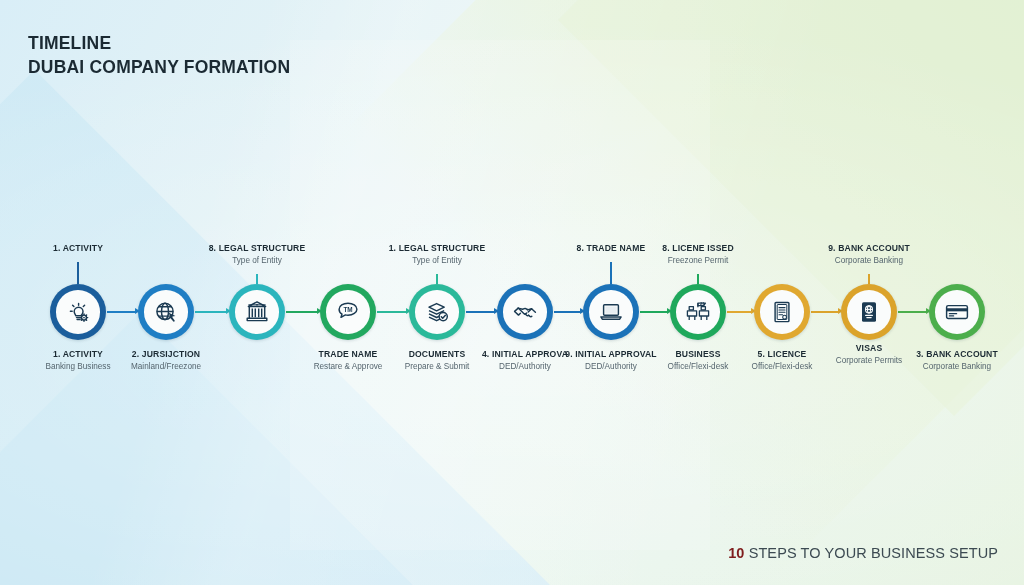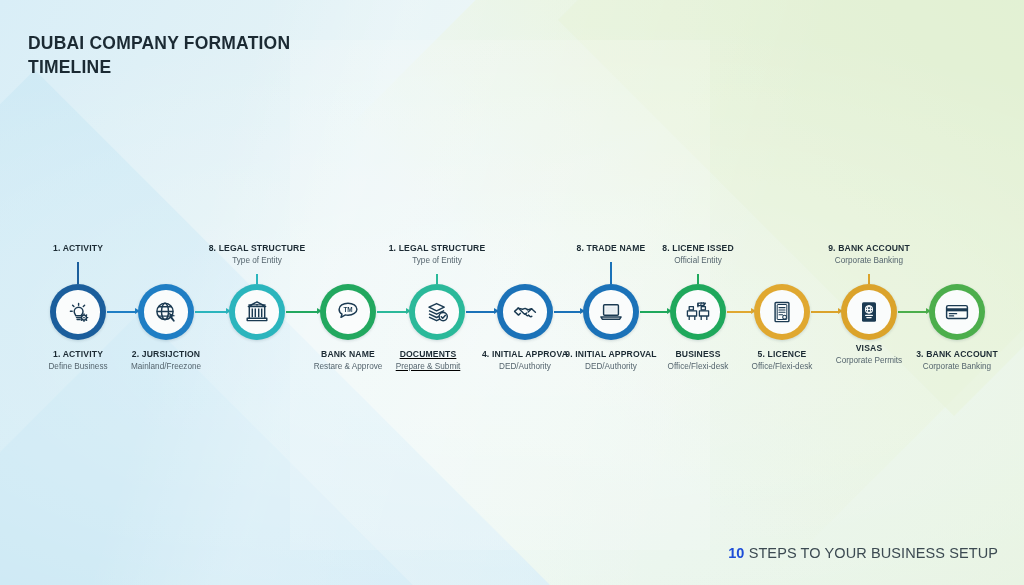--- a/index.html
+++ b/index.html
@@ -55,21 +55,21 @@
     position:absolute; left:28px; top:31px;
     font-size:17.5px; font-weight:bold; color:#1b2a33;
     line-height:1.38; letter-spacing:.2px;
   }
 
   #footer-note {
     position:absolute; right:26px; bottom:24px;
     font-size:14.5px; color:#3c4a52; letter-spacing:.1px;
     white-space:nowrap;
   }
-  #footer-note .fn-num { font-weight:bold; color:#1d4ed8; }
+  #footer-note .fn-num { font-weight:bold; color:#7f1d1d; }
 
   
   #timeline { position:absolute; left:0; top:0; width:1024px; height:585px; }
 
   .node-wrap { position:absolute; top:0; left:0; }
 
   .ring {
     position:absolute; border-radius:50%;
     background:#fff;
     display:flex; align-items:center; justify-content:center;
@@ -113,22 +113,22 @@
   <div class="bgl bg-tr"></div>
   <div class="bgl bg-tr2"></div>
   <div class="bgl bg-center"></div>
   <div class="bgl bg-mid-band"></div>
   <div class="bgl bg-soft"></div>
 </div>
 
 <div id="fg">
 
   <div id="page-title">
+    <div>TIMELINE</div>
     <div>DUBAI COMPANY FORMATION</div>
-    <div>TIMELINE</div>
   </div>
 
   <div id="timeline">
       <div class="conn" style="left: 107px; top: 311.2px; width: 29px; background: rgb(31, 126, 196);"></div>
       <div class="arrow" style="left: 135px; top: 308.4px; border-left: 5px solid rgb(31, 126, 196);"></div>
       <div class="conn" style="left: 195px; top: 311.2px; width: 32px; background: rgb(43, 181, 189);"></div>
       <div class="arrow" style="left: 226px; top: 308.4px; border-left: 5px solid rgb(43, 181, 189);"></div>
       <div class="conn" style="left: 286px; top: 311.2px; width: 32px; background: rgb(34, 168, 95);"></div>
       <div class="arrow" style="left: 317px; top: 308.4px; border-left: 5px solid rgb(34, 168, 95);"></div>
       <div class="conn" style="left: 377px; top: 311.2px; width: 30px; background: rgb(43, 185, 154);"></div>
@@ -164,21 +164,21 @@
           <circle cx="19" cy="18.6" r=".85" fill="#1b3a52" stroke="none"></circle>
           <path d="M19 14.9v1M19 21.3v1M15.3 18.6h1M21.7 18.6h1M16.4 16l.7.7M21.6 21.2l-.7-.7M21.6 16l-.7.7M16.4 21.2l.7-.7" stroke-linecap="round"></path>
         </g>
       </svg>
             </span>
           </div>
         </div>
       </div>
       <div class="lbl-bot" style="left: 78px; top: 349px;">
         <div class="b1">1. ACTIVITY</div>
-        <div class="b2">Define Business</div>
+        <div class="b2">Banking Business</div>
       </div>
       <div class="node-wrap">
         <div class="ring" style="left: 138px; top: 284px; height: 56px; width: 56px; background: rgb(31, 126, 196); box-shadow: rgba(20, 50, 70, 0.16) 0px 1px 3px;">
           <div class="inner" style="top: 6.2px; left: 6.2px; height: 43.6px; width: 43.6px;">
             <span style="display: flex;">
       <svg width="26" height="26" viewBox="0 0 26 26">
         <g fill="none" stroke="#1b3a52" stroke-width="1.45">
           <circle cx="12" cy="12.4" r="8.1"></circle>
           <ellipse cx="12" cy="12.4" rx="3.5" ry="8.1"></ellipse>
           <path d="M3.9 12.4h16.2M5.1 7.7h13.8M5.1 17.1h13.8"></path>
@@ -225,21 +225,21 @@
         <g fill="none" stroke="#1b3a52" stroke-width="1.45" stroke-linejoin="round">
           <path d="M4.1 10.2c0-3.3 4-6 8.9-6s8.9 2.7 8.9 6-4 6-8.9 6c-.9 0-1.8-.1-2.6-.3l-4.4 2.4 1-3.2c-1.8-1.1-2.9-2.8-2.9-4.9z"></path>
         </g>
         <text x="13" y="13" text-anchor="middle" font-family="Liberation Sans, sans-serif" font-size="6.4" font-weight="bold" fill="#1b3a52">TM</text>
       </svg>
             </span>
           </div>
         </div>
       </div>
       <div class="lbl-bot" style="left: 348px; top: 349px;">
-        <div class="b1">BANK NAME</div>
+        <div class="b1">TRADE NAME</div>
         <div class="b2">Restare &amp; Approve</div>
       </div>
       <div class="stem" style="left: 436px; top: 274px; height: 10px; background: rgb(43, 185, 154);"></div>
       <div class="lbl-top" style="left: 437px; top: 243px;">
         <div class="t1">1. LEGAL STRUCTURE</div>
         <div class="t2">Type of Entity</div>
       </div>
       <div class="node-wrap">
         <div class="ring" style="left: 409px; top: 284px; height: 56px; width: 56px; background: rgb(43, 185, 154); box-shadow: rgba(20, 50, 70, 0.16) 0px 1px 3px;">
           <div class="inner" style="top: 6.2px; left: 6.2px; height: 43.6px; width: 43.6px;">
@@ -251,21 +251,21 @@
           <path d="M5 14.9l7.6 3.6 7.6-3.6"></path>
           <path d="M5 18.1l7.6 3.6 7.6-3.6"></path>
         </g>
         <circle cx="19.2" cy="17.6" r="4.1" fill="#fafcfc" stroke="#1b3a52" stroke-width="1.45"></circle>
         <path d="M17.3 17.7l1.4 1.5 2.7-3" fill="none" stroke="#1b3a52" stroke-width="1.5" stroke-linecap="round" stroke-linejoin="round"></path>
       </svg>
             </span>
           </div>
         </div>
       </div>
-      <div class="lbl-bot" style="left: 428px; top: 349px; text-decoration: underline;">
+      <div class="lbl-bot" style="left: 437px; top: 349px;">
         <div class="b1">DOCUMENTS</div>
         <div class="b2">Prepare &amp; Submit</div>
       </div>
       <div class="node-wrap">
         <div class="ring" style="left: 497px; top: 284px; height: 56px; width: 56px; background: rgb(27, 114, 184); box-shadow: rgba(20, 50, 70, 0.16) 0px 1px 3px;">
           <div class="inner" style="top: 6.2px; left: 6.2px; height: 43.6px; width: 43.6px;">
             <span style="display: flex;">
       <svg width="26" height="26" viewBox="0 0 26 26">
         <g fill="none" stroke="#1b3a52" stroke-width="1.45" stroke-linecap="round" stroke-linejoin="round">
           <path d="M2.6 12.4l3.6-3.3 4.3 1.1 2.6-.8 2.4 1.1"></path>
@@ -304,21 +304,21 @@
           </div>
         </div>
       </div>
       <div class="lbl-bot" style="left: 611px; top: 349px;">
         <div class="b1">9. INITIAL APPROVAL</div>
         <div class="b2">DED/Authority</div>
       </div>
       <div class="stem" style="left: 697px; top: 274px; height: 10px; background: rgb(31, 168, 92);"></div>
       <div class="lbl-top" style="left: 698px; top: 243px; text-align: center;">
         <div class="t1">8. LICENE ISSED</div>
-        <div class="t2">Official Entity</div>
+        <div class="t2">Freezone Permit</div>
       </div>
       <div class="node-wrap">
         <div class="ring" style="left: 670px; top: 284px; height: 56px; width: 56px; background: rgb(31, 168, 92); box-shadow: rgba(20, 50, 70, 0.16) 0px 1px 3px;">
           <div class="inner" style="top: 6.2px; left: 6.2px; height: 43.6px; width: 43.6px;">
             <span style="display: flex;">
       <svg width="26" height="26" viewBox="0 0 26 26">
         <g fill="none" stroke="#1b3a52" stroke-width="1.3" stroke-linejoin="round">
           <rect x="2.4" y="11.8" width="9.2" height="5.2"></rect>
           <rect x="14.4" y="11.8" width="9.2" height="5.2"></rect>
           <path d="M4.2 17v4.1M9.8 17v4.1M16.2 17v4.1M21.8 17v4.1"></path>

